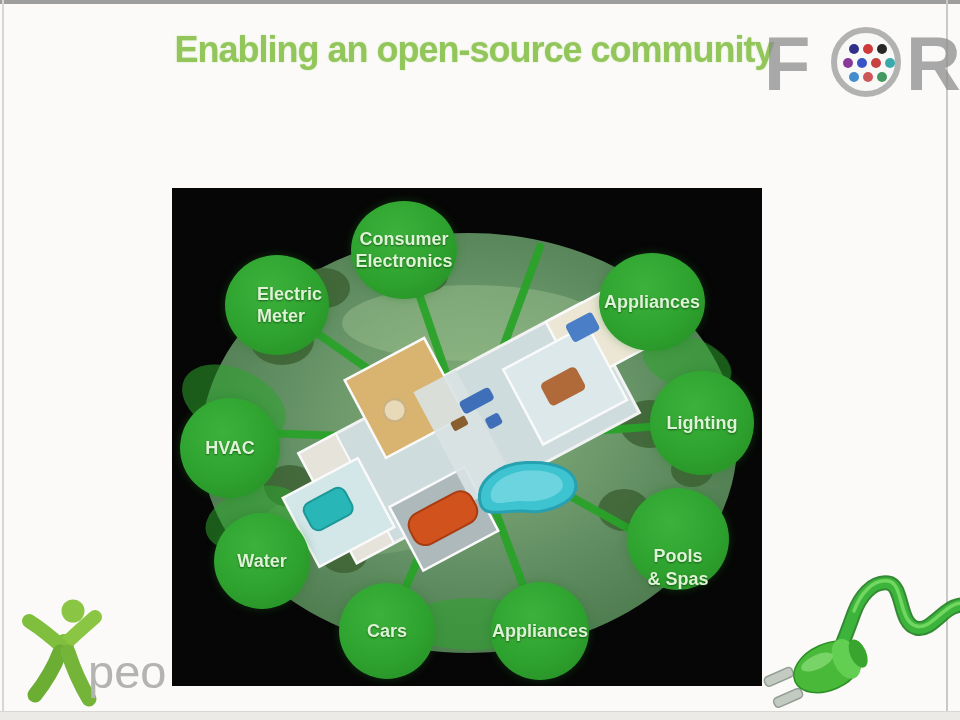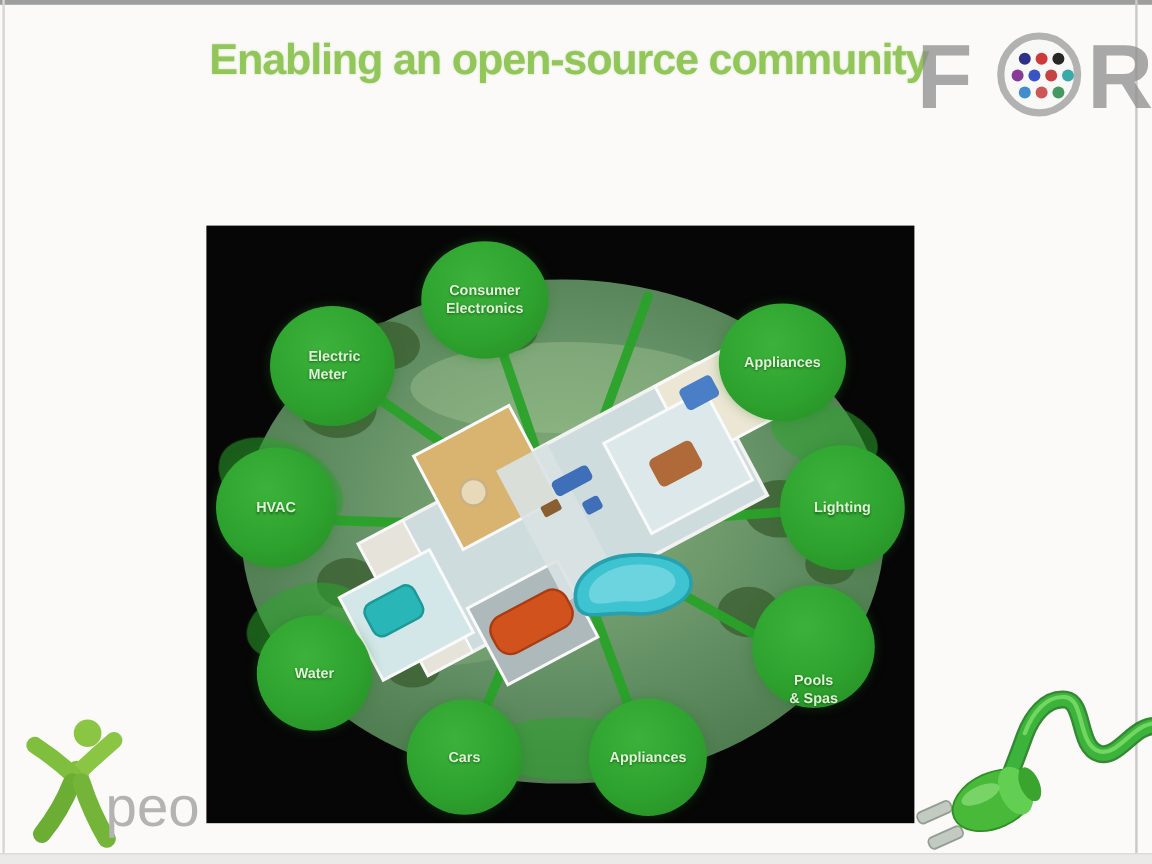--- a/index.html
+++ b/index.html
@@ -31,21 +31,21 @@
   .iot-image svg{position:absolute;left:0;top:0;}
 
   .node{
     position:absolute; border-radius:50%;
     background:radial-gradient(circle at 42% 34%, #3cb23c 0%, #2ea22e 55%, #248b24 100%);
     display:flex; align-items:center; justify-content:center;
     box-shadow:0 0 10px rgba(30,120,30,.35);
   }
   .node .lbl{
     width:100%; text-align:center; white-space:pre-line;
-    color:#def2d5; font-size:12px; font-weight:bold; line-height:1.25;
+    color:#def2d5; font-size:18px; font-weight:bold; line-height:1.25;
     text-shadow:0 1px 2px rgba(0,50,0,.6);
   }
   .node .lbl.align-left{text-align:left; padding-left:32px; box-sizing:border-box;}
 
   
   .pp-logo{position:absolute; left:10px; top:592px; width:170px; height:128px; z-index:1;}
 
   
   .plug{position:absolute; left:740px; top:545px; width:222px; height:175px; z-index:3;}
 </style>
@@ -155,21 +155,21 @@
       <div class="lbl">Consumer
 Electronics</div>
       </div>
     <div class="node" style="left:53px;top:67px;width:104px;height:100px;">
       <div class="lbl align-left">Electric
 Meter</div>
       </div>
     <div class="node" style="left:427px;top:65px;width:106px;height:98px;">
       <div class="lbl">Appliances</div>
       </div>
-    <div class="node" style="left:8px;top:185px;width:100px;height:100px;justify-content:center;">
+    <div class="node" style="left:8px;top:210px;width:100px;height:100px;justify-content:center;">
       <div class="lbl">HVAC</div>
       </div>
     <div class="node" style="left:478px;top:183px;width:104px;height:104px;">
       <div class="lbl">Lighting</div>
       </div>
     <div class="node" style="left:42px;top:325px;width:96px;height:96px;">
       <div class="lbl">Water</div>
       </div>
     <div class="node" style="left:455px;top:300px;width:102px;height:102px;align-items:flex-end;">
       <div class="lbl">Pools

